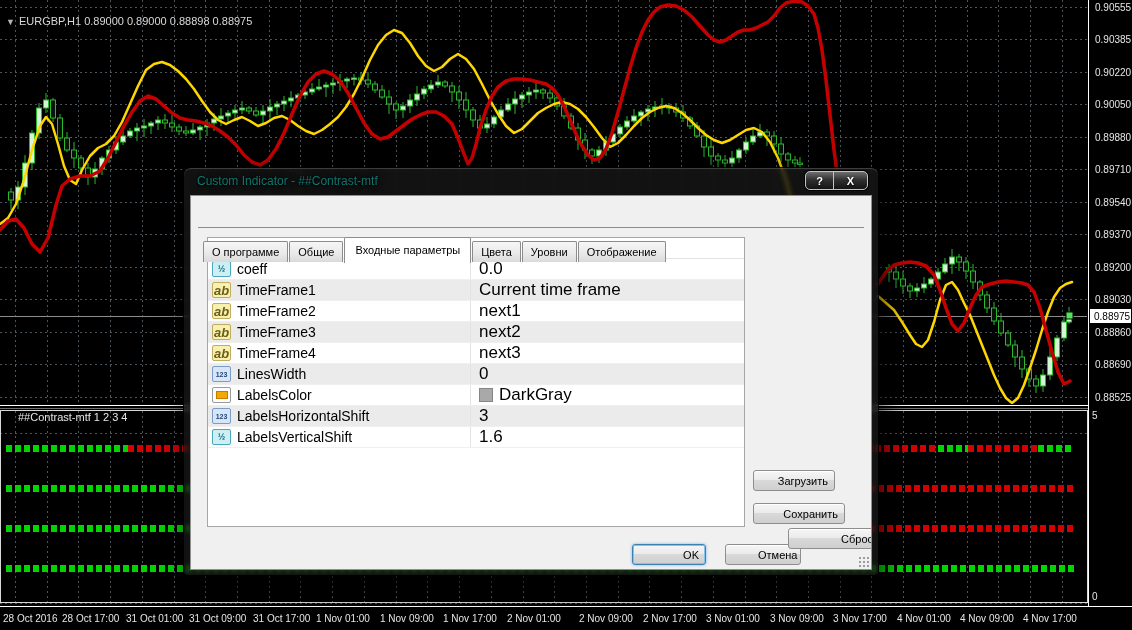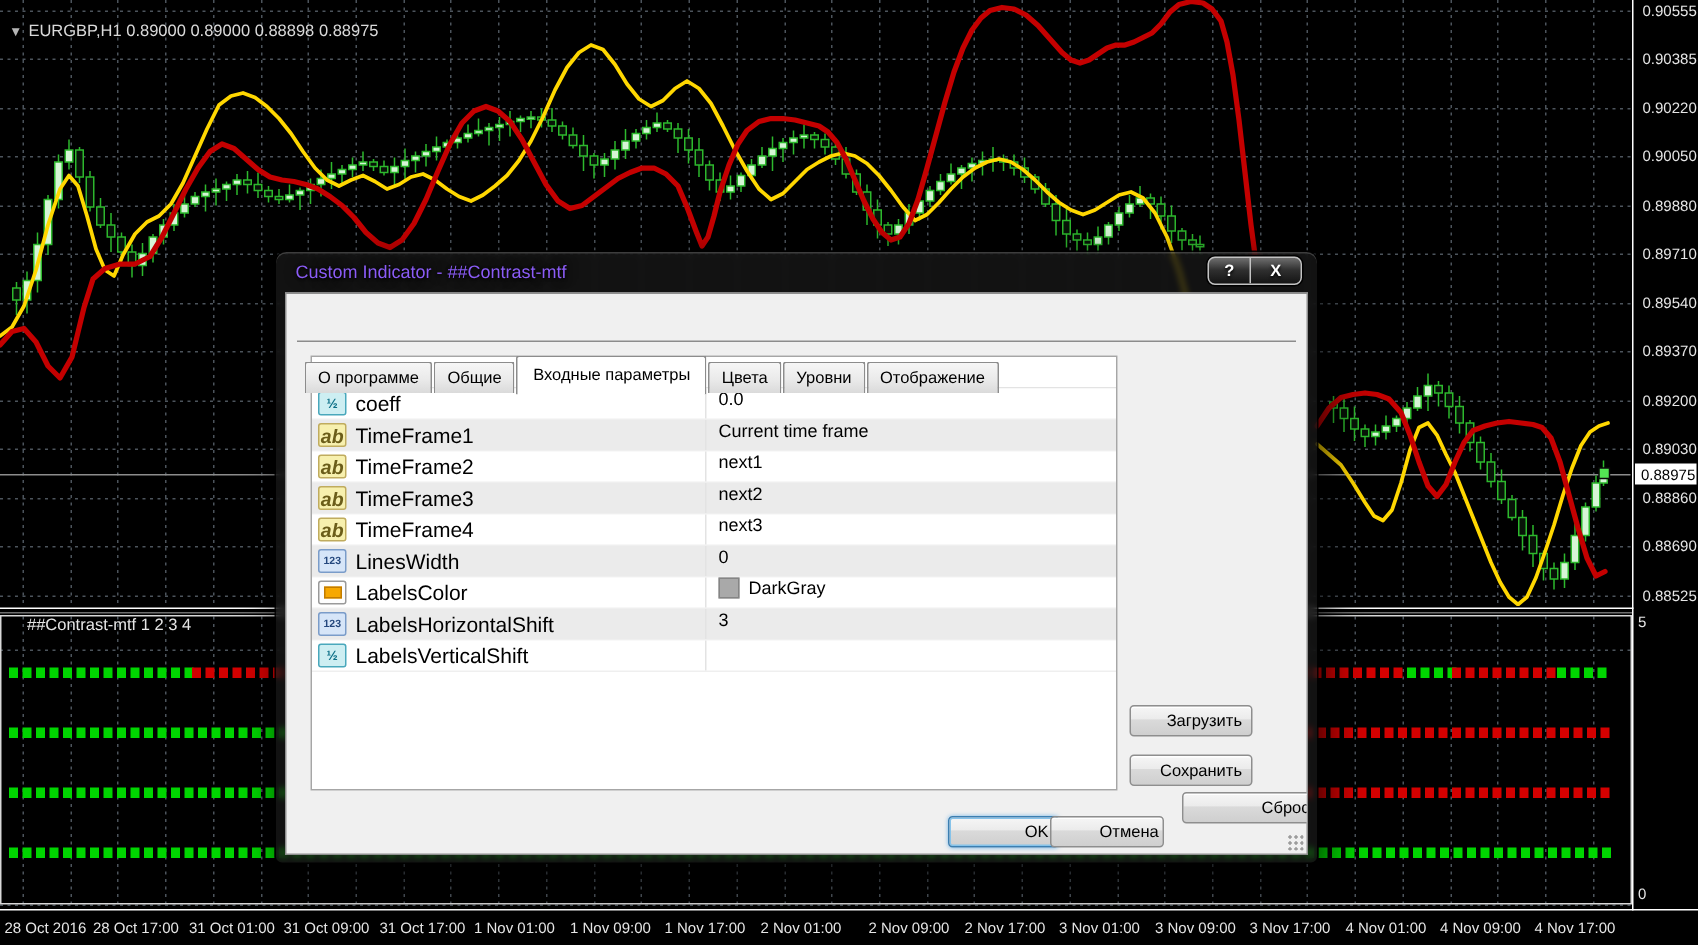--- a/index.html
+++ b/index.html
@@ -11,21 +11,21 @@
   .sublabel{position:absolute;left:18px;top:411px;color:#e6e6e6;font-size:11px;}
   .subscale{position:absolute;left:1092px;color:#e6e6e6;font-size:10px;}
   .s5{top:410px}.s0{top:591px}
 
   
   .dialog{position:absolute;left:184px;top:168px;width:694px;height:407px;
     border-radius:7px 7px 4px 4px;background:rgba(24,24,24,.74);
     box-shadow:0 0 0 1px rgba(0,0,0,.92),5px 10px 28px rgba(0,0,0,.8),inset 0 1px 0 rgba(255,255,255,.18);
     backdrop-filter:blur(2px);}
   .titlebar{position:absolute;left:0;top:0;right:0;height:27px;}
-  .dtitle{position:absolute;left:13px;top:6px;color:#8b5cf6;font-size:12px;
+  .dtitle{position:absolute;left:13px;top:6px;color:#0f766e;font-size:12px;
     text-shadow:0 1px 2px #000,0 0 8px rgba(0,0,0,.9);white-space:nowrap;}
   .tbbtns{position:absolute;right:10px;top:3px;display:flex;border:1px solid #c3c3c3;border-radius:5px;
     overflow:hidden;background:linear-gradient(#6e6e6e,#2f2f2f 48%,#141414);box-shadow:0 0 0 1px #000;}
   .tbbtn{width:27px;height:17px;display:flex;align-items:center;justify-content:center;
     color:#fff;font-size:11px;font-weight:bold;text-shadow:0 1px 2px #000;}
   .tbbtn.close{width:33px;border-left:1px solid #c3c3c3;}
 
   .client{position:absolute;left:6px;top:27px;width:680px;height:373px;background:#f0f0f0;
     border:1px solid #8f8f8f;overflow:hidden;}
 
@@ -38,39 +38,39 @@
 
   .ptable{position:absolute;left:16px;top:41px;width:536px;height:288px;background:#fff;
     border:1px solid #a6a6a6;}
   .thead{height:20px;display:flex;border-bottom:1px solid #e3e3e3;}
   .th{font-size:11px;color:#000;line-height:20px;padding-left:8px;}
   .th.c1{width:254px;border-right:1px solid #e3e3e3;}
   .th.c2{flex:1;}
   .prow{height:20px;display:flex;border-bottom:1px solid #efefef;background:#fff;}
   .prow.alt{background:#ebebeb;}
   .cname{width:262px;display:flex;align-items:center;border-right:1px solid #e3e3e3;}
-  .cval{flex:1;display:flex;align-items:flex-start;padding-left:8px;font-size:12px;color:#000;}
+  .cval{flex:1;display:flex;align-items:center;padding-left:8px;font-size:17px;color:#000;}
   .nmtxt{font-size:14px;color:#000;}
   .pic{width:17px;height:14px;margin:0 6px 0 4px;border-radius:2px;display:flex;align-items:center;
     justify-content:center;font-weight:bold;flex:none;}
   .pic.fraction{background:#cdeef2;border:1px solid #49a8bc;color:#0b6e86;font-size:9px;}
   .pic.text{background:#f7f0ae;border:1px solid #c0ac5e;color:#6b5d1a;font-size:13px;font-style:italic;}
   .pic.number{background:#d6e5f8;border:1px solid #7a9cc9;color:#24477d;font-size:7px;letter-spacing:0;}
   .pic.color{background:#fdfdfd;border:1px solid #9a9a9a;}
   .pic.color i{display:block;width:10px;height:6px;background:#f7a800;border:1px solid #c27c00;}
   .swatch{width:12px;height:12px;background:#a9a9a9;border:1px solid #858585;margin-right:6px;flex:none;}
 
   .btn{position:absolute;height:21px;font-size:11px;color:#000;text-align:right;line-height:19px;
     border:1px solid #8e8e8e;border-radius:3px;font-family:inherit;
     background:linear-gradient(#f6f6f6,#ebebeb 45%,#dadada 46%,#cfcfcf);box-shadow:inset 0 1px 0 #fff;}
   .b-load{left:562px;top:274px;width:82px;}
-  .b-save{left:562px;top:307px;width:82px;}
+  .b-save{left:562px;top:307px;width:92px;}
   .b-ok{left:441px;top:348px;width:74px;border-color:#3c7fb1;
     box-shadow:inset 0 0 0 1px #86c3ea,0 0 3px rgba(70,160,230,.7);}
-  .b-cancel{left:509px;top:348px;width:76px;padding-left:32px;}
+  .b-cancel{left:534px;top:348px;width:76px;padding-left:32px;}
   .b-reset{left:597px;top:332px;width:92px;}
   .grip{position:absolute;right:2px;bottom:2px;width:11px;height:11px;
     background-image:radial-gradient(#9c9c9c 1px,transparent 1.2px);background-size:4px 4px;}
 </style>
 </head>
 <body>
 
 <div class="stage">
 
   <div id="chart-holder">
@@ -1094,20 +1094,23 @@
               </div>
               <div class="cval">
                 <span>3</span>
               </div>
             </div>
             <div class="prow">
               <div class="cname">
                 <span class="pic fraction">½</span>
                 <span class="nmtxt">LabelsVerticalShift</span>
               </div>
+              <div class="cval">
+                <span>1.6</span>
+              </div>
             </div>
           </div>
       </div>
 
       <button class="btn b-load">Загрузить</button>
       <button class="btn b-save">Сохранить</button>
       <button class="btn b-ok">OK</button>
       <button class="btn b-cancel">Отмена</button>
       <button class="btn b-reset">Сброс</button>
       <div class="grip"></div>

